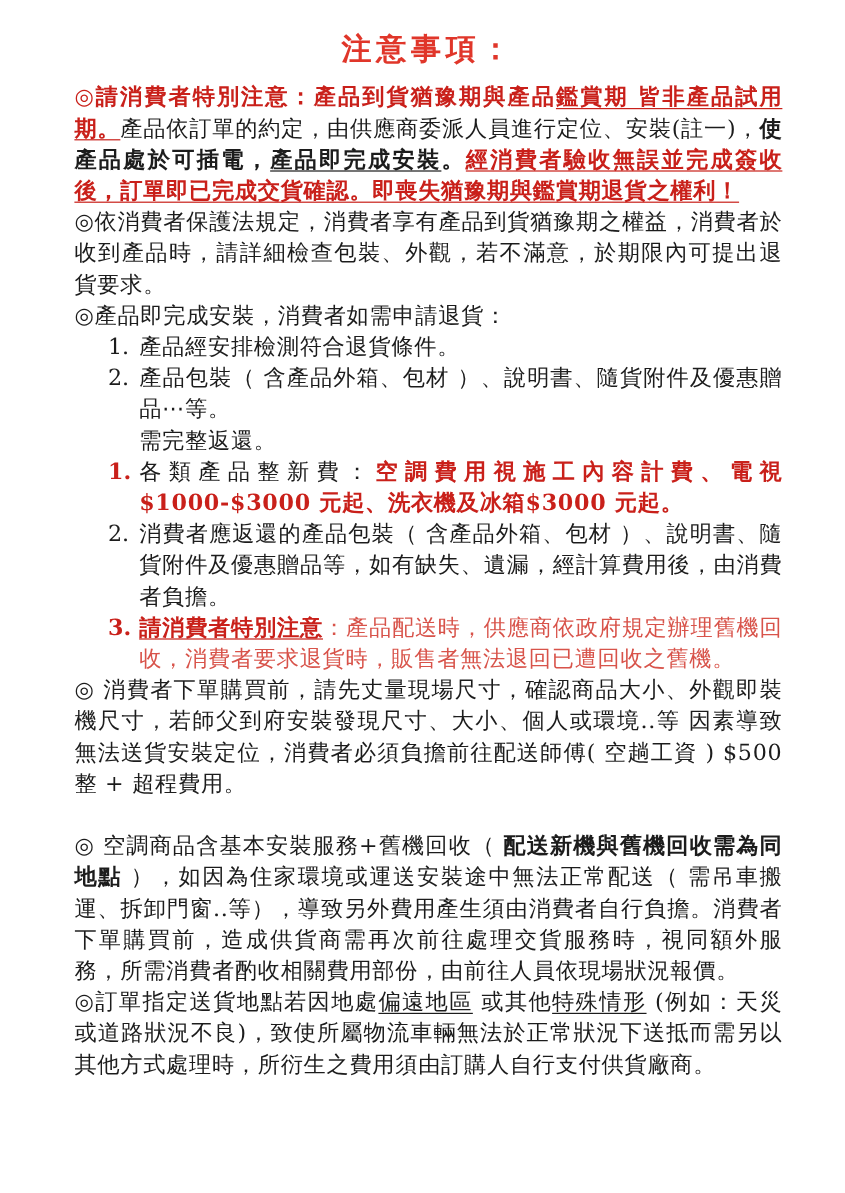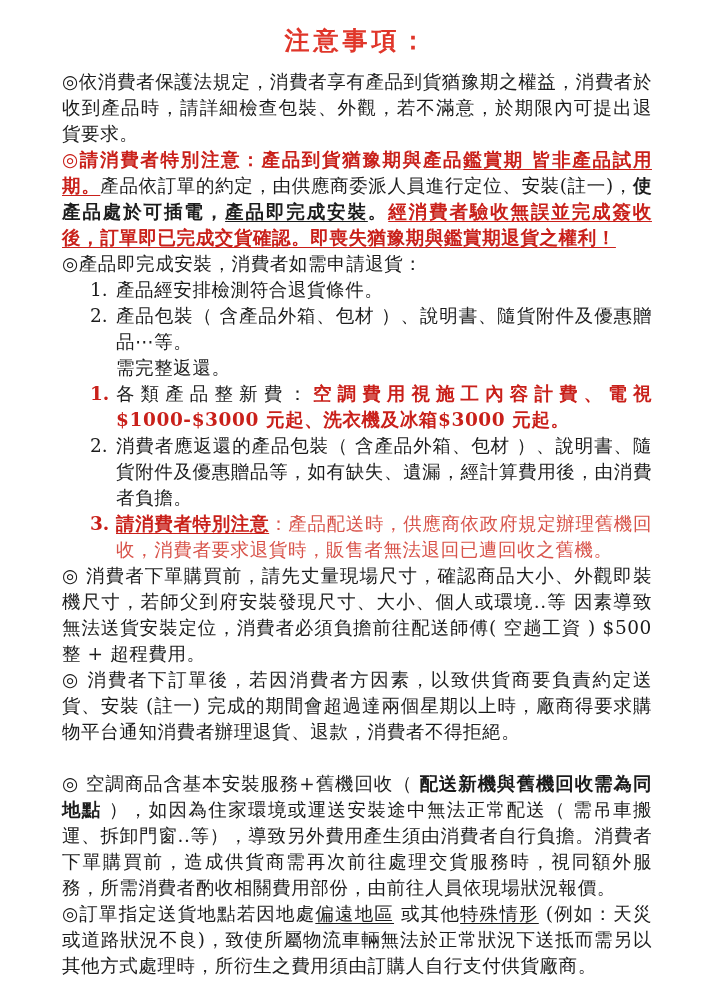--- a/index.html
+++ b/index.html
@@ -40,23 +40,23 @@
   .li-text { flex: 1 1 auto; }
   .gap-top { margin-top: 26px; }
 </style>
 </head>
 <body>
 
 <div class="page">
 
   <h1 class="title">注意事項：</h1>
 
+  <p><span class="rb">◎請消費者特別注意：產品到貨猶豫期與產品</span><span class="rb u">鑑賞期 皆非產品試用期。</span><span>產品依訂單的約定，由供應商委派人員進行定位、安裝(註一)，</span><span class="b">使產品處於可插電，</span><span class="b u">產品即完成安裝</span><span class="b">。</span><span class="rb u">經消費者驗收無誤並完成簽收後，訂單即已完成交貨確認。即喪失猶豫期與鑑賞期退貨之權利！</span></p>
+
   <p>◎依消費者保護法規定，消費者享有產品到貨猶豫期之權益，消費者於收到產品時，請詳細檢查包裝、外觀，若不滿意，於期限內可提出退貨要求。</p>
-
-  <p><span class="rb">◎請消費者特別注意：產品到貨猶豫期與產品</span><span class="rb u">鑑賞期 皆非產品試用期。</span><span>產品依訂單的約定，由供應商委派人員進行定位、安裝(註一)，</span><span class="b">使產品處於可插電，</span><span class="b u">產品即完成安裝</span><span class="b">。</span><span class="rb u">經消費者驗收無誤並完成簽收後，訂單即已完成交貨確認。即喪失猶豫期與鑑賞期退貨之權利！</span></p>
 
   <p>◎產品即完成安裝，消費者如需申請退貨：</p>
 
   <div class="list">
     <div class="li">
       <span class="num">1.</span>
       <div class="li-text">產品經安排檢測符合退貨條件。</div>
     </div>
     <div class="li">
       <span class="num">2.</span>
@@ -78,19 +78,18 @@
       <div class="li-text">消費者應返還的產品包裝（ 含產品外箱、包材 ）、說明書、隨貨附件及優惠贈品等，如有缺失、遺漏，經計算費用後，由消費者負擔。</div>
     </div>
     <div class="li">
       <span class="num rb">3.</span>
       <div class="li-text"><span class="rb u">請消費者特別注意</span><span class="r">：</span><span class="r">產品配送時，供應商依政府規定辦理舊機回收，消費者要求退貨時，販售者無法退回已遭回收之舊機。</span></div>
     </div>
   </div>
 
   <p>◎ 消費者下單購買前，請先丈量現場尺寸，確認商品大小、外觀即裝機尺寸，若師父到府安裝發現尺寸、大小、個人或環境..等 因素導致無法送貨安裝定位，消費者必須負擔前往配送師傅( 空趟工資 ) $500 整 + 超程費用。</p>
 
-  <p>◎ 消費者下訂單後，若因消費者方因素，以致供貨商要負責約定送貨、安裝 (註一)  完成的期間會超過達兩個星期以上時，廠商得要求購物平台通知消費者辦理退貨、退款，消費者不得拒絕。</p>
 
   <p class="gap-top"><span>◎ 空調商品含基本安裝服務+舊機回收（ </span><span class="b">配送新機與舊機回收需為同地點</span><span> ），如因為住家環境或運送安裝途中無法正常配送（ 需吊車搬運、拆卸門窗..等），導致另外費用產生須由消費者自行負擔。消費者下單購買前，造成供貨商需再次前往處理交貨服務時，視同額外服務，所需消費者酌收相關費用部份，由前往人員依現場狀況報價。</span></p>
 
   <p><span>◎訂單指定送貨地點若因地處</span><span class="u">偏遠地區</span><span> 或其他</span><span class="u">特殊情形</span><span> (例如：天災或道路狀況不良)，致使所屬物流車輛無法於正常狀況下送抵而需另以其他方式處理時，所衍生之費用須由訂購人自行支付供貨廠商。</span></p>
 
 </div>
 
 </body></html>

